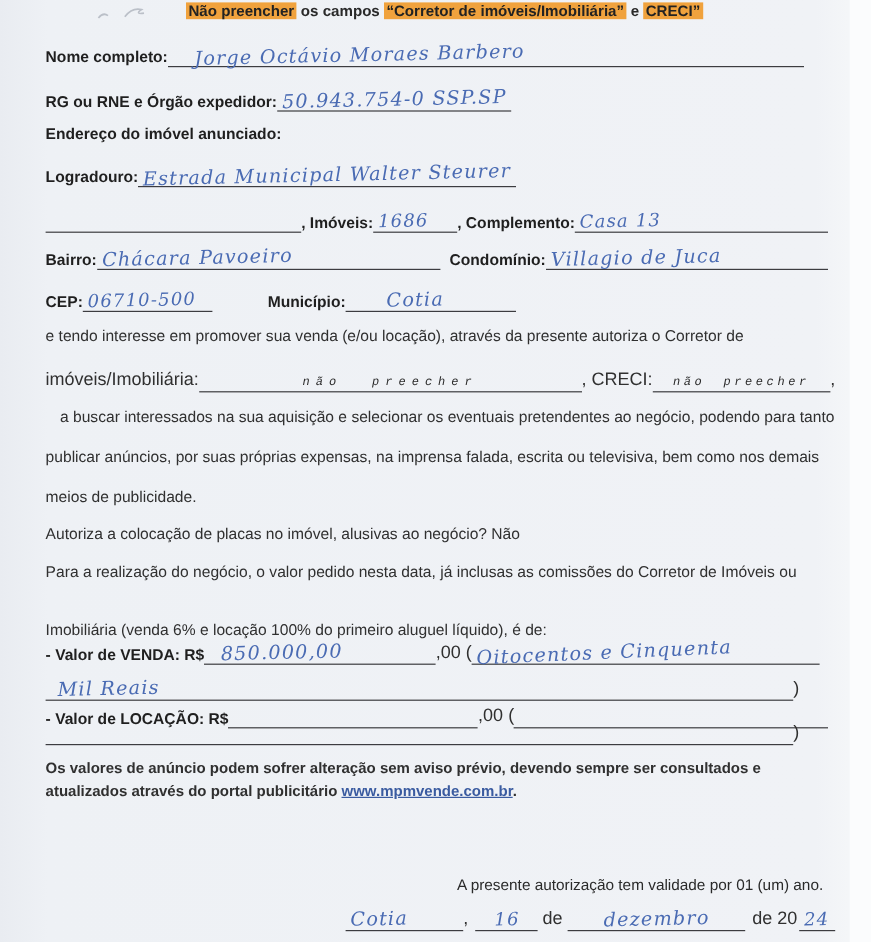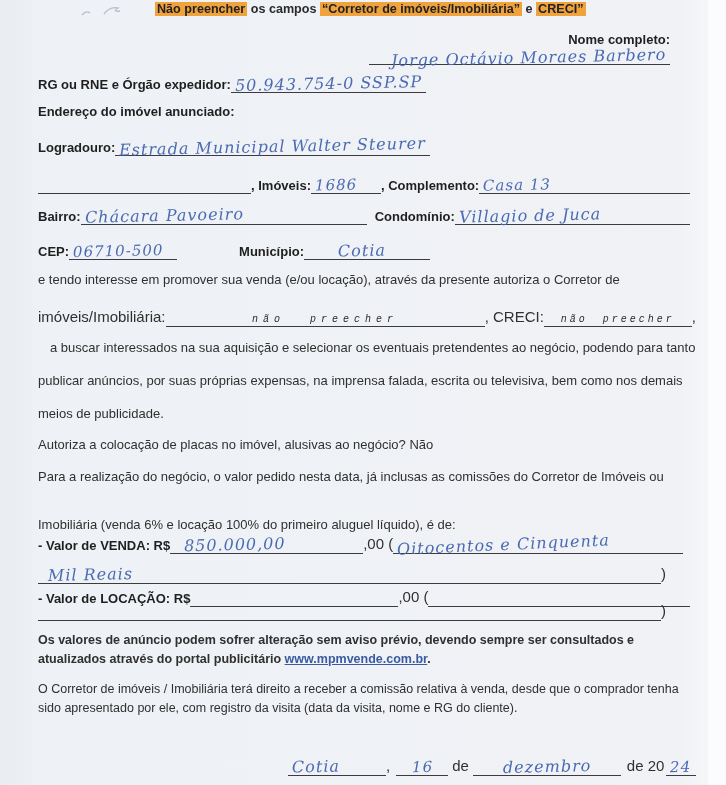--- a/index.html
+++ b/index.html
@@ -60,21 +60,21 @@
 
   <svg class="scribble" width="70" height="22" viewBox="0 0 70 22">
     <path d="M6 13 q4 -5 8 -2" stroke="#aab0ba" stroke-width="1.4" fill="none"></path>
     <path d="M28 12 q6 -8 14 -6 q-6 4 2 3" stroke="#aab0ba" stroke-width="1.4" fill="none"></path>
   </svg>
 
   <div class="header-note">
     <span class="hl">Não preencher</span><span> os campos </span><span class="hl">“Corretor de imóveis/Imobiliária”</span><span> e </span><span class="hl">CRECI”</span>
   </div>
 
-  <div class="line" style="top:32px;height:24px;right:56px;flex-direction:column;">
+  <div class="line" style="top:32px;height:24px;right:56px;">
     <span class="lbl">Nome completo:</span>
     <span class="field grow">
       <span class="hw big" style="margin-left:18px;">Jorge Octávio Moraes Barbero</span>
     </span>
   </div>
 
   <div class="line" style="top:69px;height:24px;right:306px;">
     <span class="lbl">RG ou RNE e Órgão expedidor:</span>
     <span class="field grow">
       <span class="hw big">50.943.754-0  SSP.SP</span>
@@ -113,21 +113,21 @@
     <span class="field grow">
       <span class="hw big">Villagio de Juca</span>
     </span>
   </div>
 
   <div class="line" style="top:236px;height:24px;right:296px;">
     <span class="lbl">CEP:</span>
     <span class="field" style="width:100px;">
       <span class="hw">06710-500</span>
     </span>
-    <span class="lbl" style="margin-left:22px;padding-left:40px;">Município:</span>
+    <span class="lbl" style="margin-left:6px;padding-left:40px;">Município:</span>
     <span class="field grow">
       <span class="hw big" style="margin-left:30px;">Cotia</span>
     </span>
   </div>
 
   <div class="para" style="top:272px;">e tendo interesse em promover sua venda (e/ou locação), através da presente autoriza o Corretor de</div>
 
   <div class="line" style="top:305px;height:22px;right:30px;">
     <span class="txt" style="font-weight:400;">imóveis/Imobiliária:</span>
     <span class="field grow" style="text-align:center;">
@@ -172,22 +172,22 @@
   </div>
   <div class="line" style="top:603px;height:18px;right:60px;">
     <span class="field grow"></span>
     <span class="txt">)</span>
   </div>
 
   <div class="fpara" style="top:631px;font-weight:bold;">
     <span>Os valores de anúncio podem sofrer alteração sem aviso prévio, devendo sempre ser consultados e atualizados através do portal publicitário </span><span class="link">www.mpmvende.com.br</span><span>.</span>
   </div>
 
-  <div class="fpara" style="top:680px;">O Corretor de imóveis / Imobiliária terá direito a receber a comissão relativa à venda, desde que o comprador tenha sido apresentado por ele, com registro da visita (data da visita, nome e RG do cliente).</div>
-
+
+  <div class="validity" style="top:730px;">A presente autorização tem validade por 01 (um) ano.</div>
 
   <div class="line" style="top:750px;left:288px;right:36px;height:26px;">
     <span class="field" style="width:90px;">
       <span class="hw big">Cotia</span>
     </span>
     <span class="txt">,</span>
     <span class="field" style="width:44px;text-align:center;margin-left:6px;">
       <span class="hw">16</span>
     </span>
     <span class="txt" style="margin:0 4px;">de</span>

